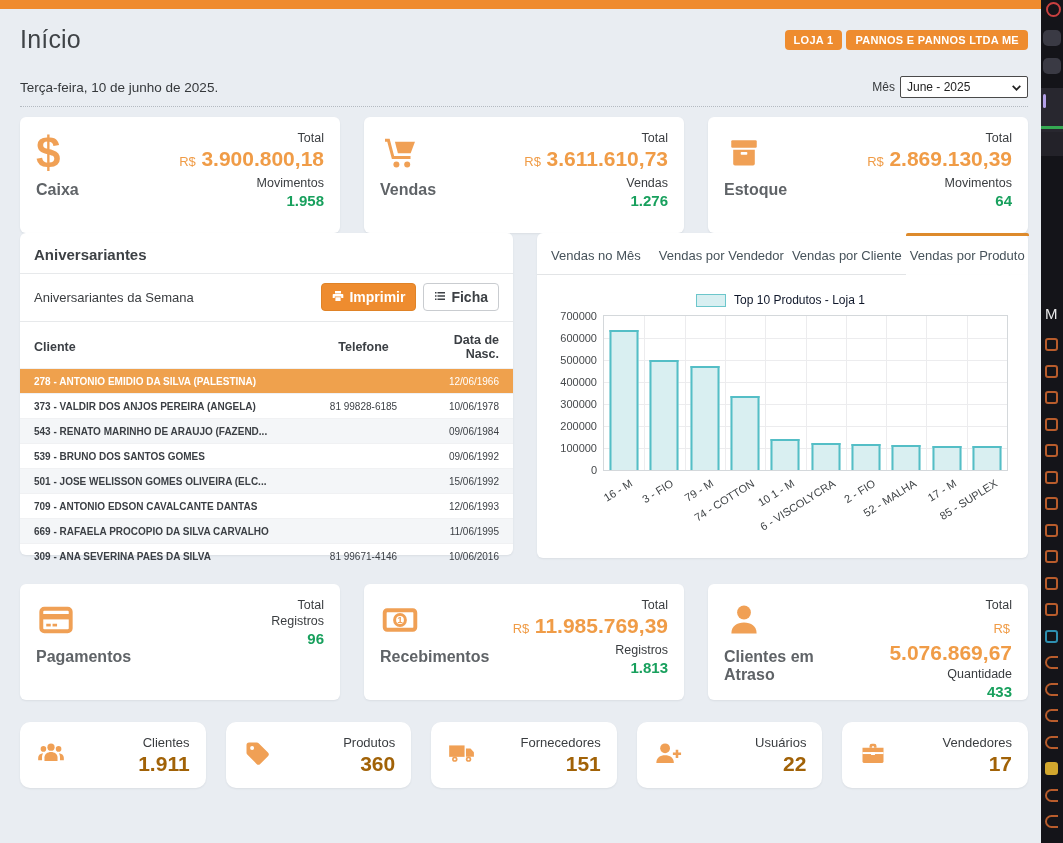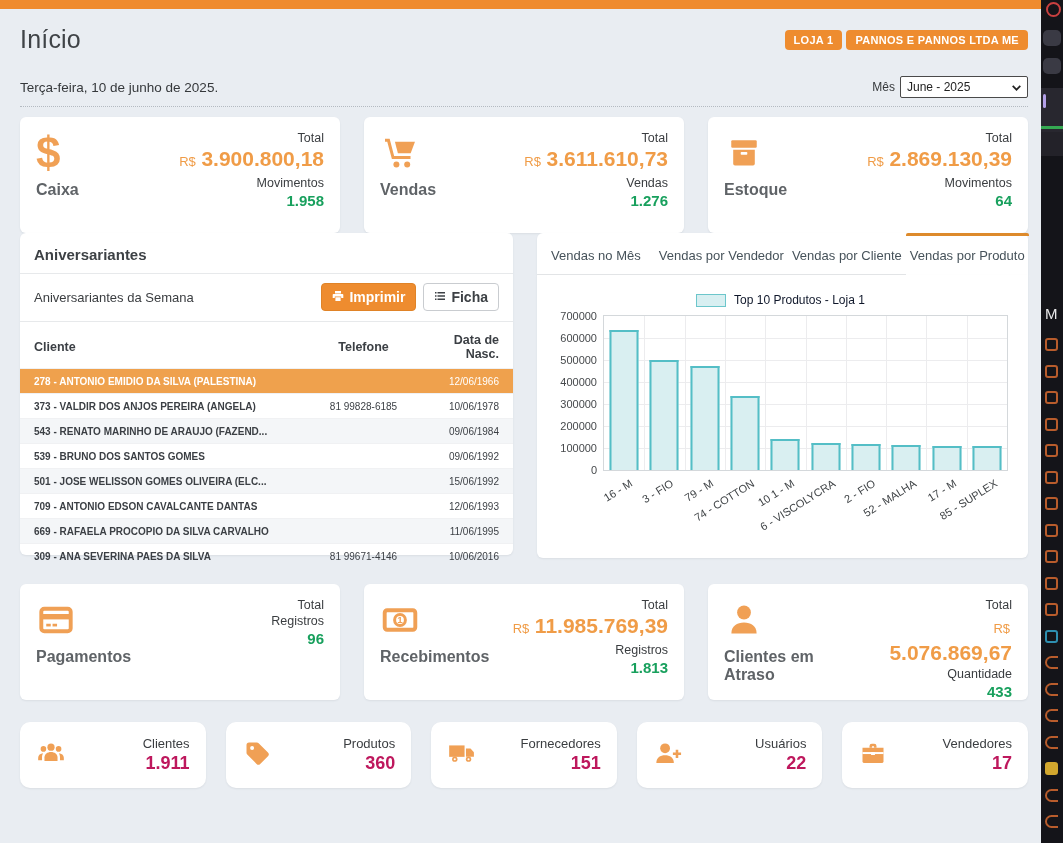--- a/index.html
+++ b/index.html
@@ -106,21 +106,21 @@
     transform:translateX(-100%) rotate(-32deg); transform-origin:100% 0;
   }
 
   
   .mini-row { display:grid; grid-template-columns:repeat(5,1fr); gap:20px; margin-top:22px; }
   .mini-card { background:#fff; border-radius:10px; box-shadow:0 1px 2px rgba(40,50,60,.08); height:66px; padding:12px 16px; display:flex; justify-content:space-between; align-items:center;gap:13px; }
   .mini-icon { color:#f0a055; }
   .mini-icon svg { width:30px; height:28px; }
   .mini-right { text-align:right; }
   .mini-label { font-size:13px; color:#3a3d40; }
-  .mini-value { font-size:18px; font-weight:700; color:#be185d; margin-top:2px; }
+  .mini-value { font-size:21px; font-weight:700; color:#a16207; margin-top:2px; }
 
   
   .side-strip { position:absolute; right:0; top:0; width:22px; height:843px; background:#141419; overflow:hidden; }
   .ss-redarc { position:absolute; left:5px; top:2px; width:15px; height:15px; border:2.5px solid #c94040; border-radius:50%; }
   .ss-pill { position:absolute; left:2px; width:18px; height:16px; background:#3a3a44; border-radius:5px; }
   .ss-block { position:absolute; left:0; width:22px; background:#28272f; }
   .ss-purple { position:absolute; left:2px; width:3px; height:14px; background:#b3a0e8; border-radius:2px; }
   .ss-green { position:absolute; left:0; width:22px; height:3px; background:#35a952; }
   .ss-letter { position:absolute; left:4px; color:#e8e8ea; font-size:15px; }
   .ss-glyph { position:absolute; left:4px; width:13px; height:13px; border-radius:3px; border:2px solid #b85c2c; }

